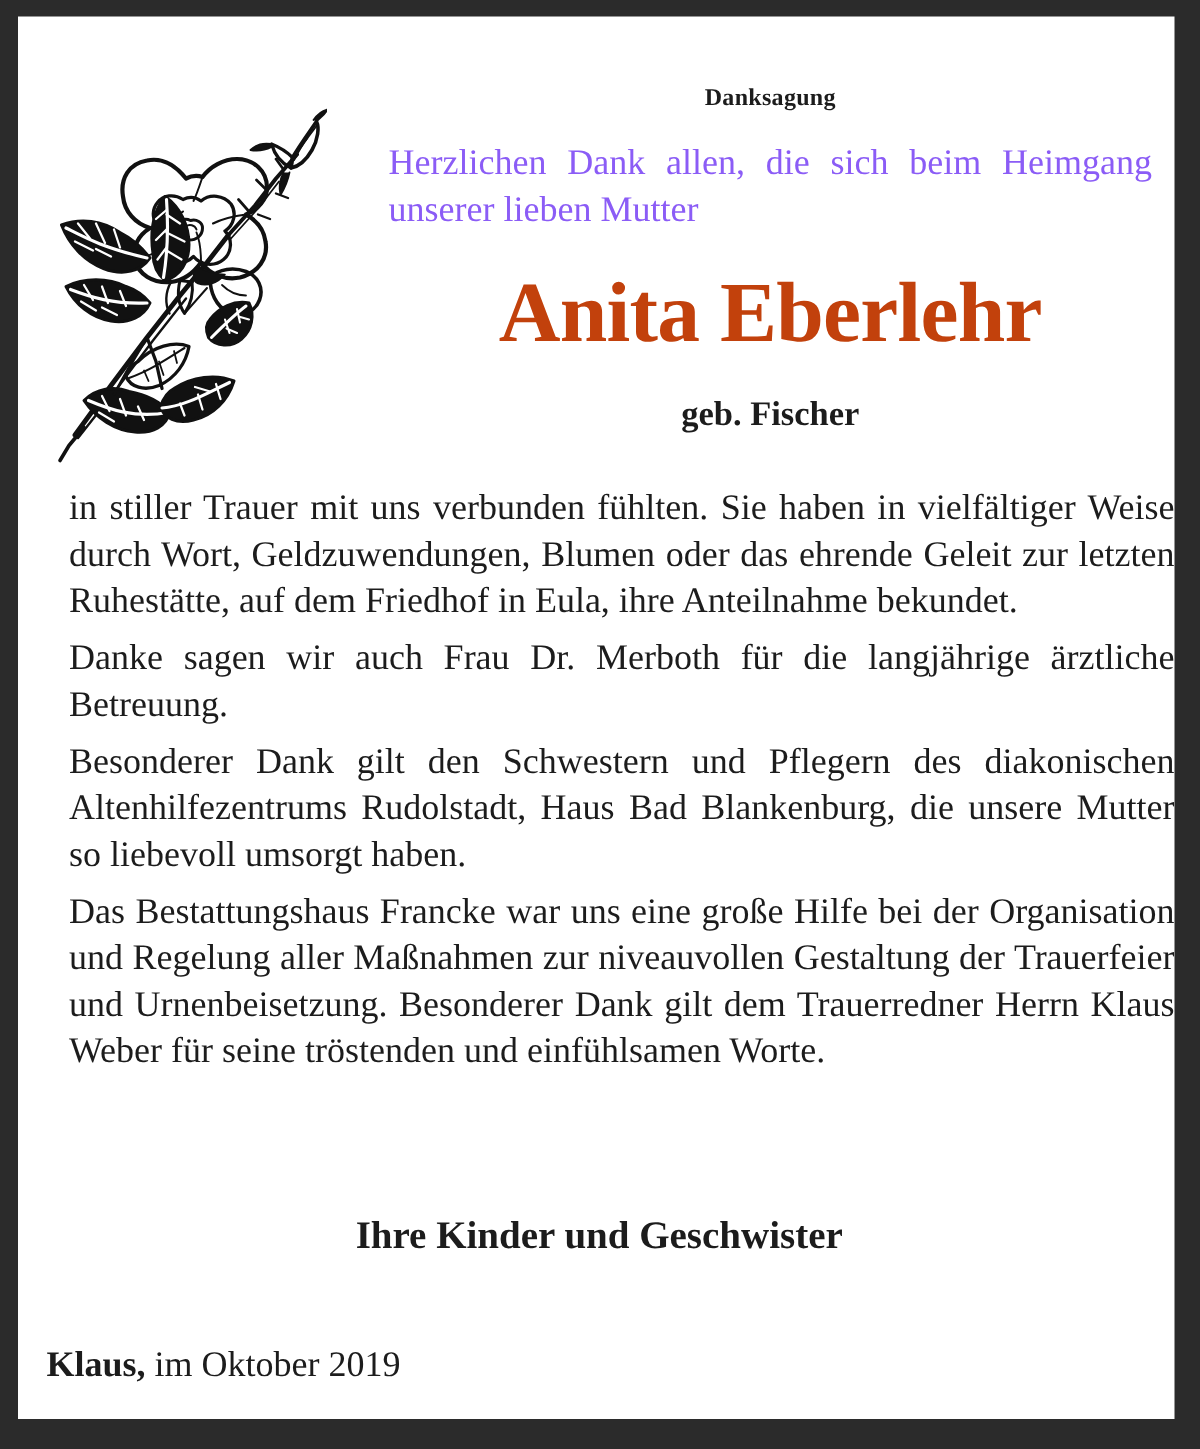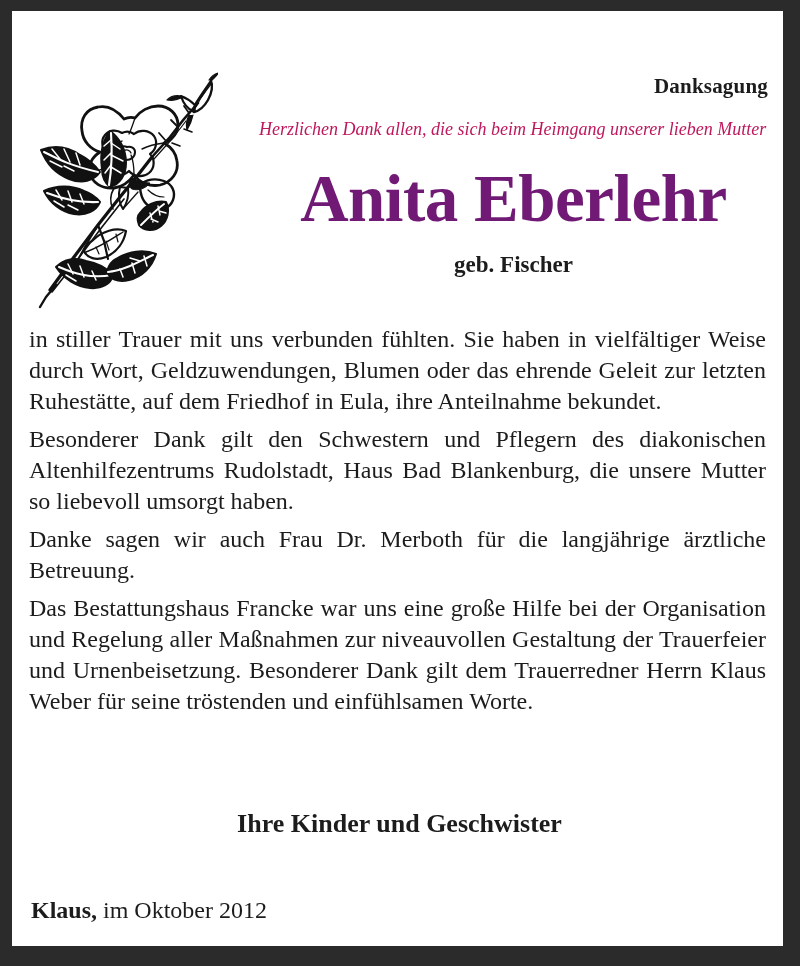--- a/index.html
+++ b/index.html
@@ -61,64 +61,62 @@
   }
 
   .header-text {
     position: absolute;
     left: 247px;
     top: 42px;
     width: 509px;
   }
 
   .danksagung-title {
-    font-size: 21px;
-    font-weight: bold;
-    text-align: right;
+    font-size: 16px;
+    font-weight: bold;
+    text-align: center;
     color: #1c1c1c;
     letter-spacing: 0.2px;
     line-height: 26px;
-    margin-top: 20px;
   }
 
   .intro-text {
     margin-top: 15px;
-    font-size: 18px;
+    font-size: 24px;
     line-height: 31px;
-    color: #be185d;
+    color: #8b5cf6;
     text-align: justify;
     text-align-last: left;
     font-stretch: condensed;
-    font-style: italic;
   }
 
   .deceased-name {
     margin-top: 18px;
     text-align: center;
-    font-size: 67px;
+    font-size: 57px;
     font-weight: bold;
     line-height: 70px;
-    color: #701a75;
+    color: #c2410c;
     letter-spacing: -0.5px;
     white-space: nowrap;
   }
 
   .maiden-name {
     margin-top: 18px;
     text-align: center;
     font-size: 23px;
     font-weight: bold;
     line-height: 28px;
     color: #1c1c1c;
   }
 
   
   .body-zone {
     position: absolute;
-    left: 17px;
+    left: 34px;
     top: 313px;
     width: 737px;
   }
 
   .body-paragraph {
     font-size: 24px;
     line-height: 31px;
     color: #1c1c1c;
     text-align: justify;
     text-align-last: left;
@@ -272,27 +270,27 @@
         <div class="intro-text">Herzlichen Dank allen, die sich beim Heimgang unserer lieben Mutter</div>
 
         <div class="deceased-name">Anita Eberlehr</div>
 
         <div class="maiden-name">geb. Fischer</div>
       </div>
     </div>
 
     <div class="body-zone">
       <p class="body-paragraph">in stiller Trauer mit uns verbunden fühlten. Sie haben in vielfältiger Weise durch Wort, Geldzuwendungen, Blumen oder das ehrende Geleit zur letzten Ruhestätte, auf dem Friedhof in Eula, ihre Anteilnahme bekundet.</p>
+      <p class="body-paragraph">Danke sagen wir auch Frau Dr. Merboth für die langjährige ärztliche Betreuung.</p>
       <p class="body-paragraph">Besonderer Dank gilt den Schwestern und Pflegern des diakonischen Altenhilfezentrums Rudolstadt, Haus Bad Blankenburg, die unsere Mutter so liebevoll umsorgt haben.</p>
-      <p class="body-paragraph">Danke sagen wir auch Frau Dr. Merboth für die langjährige ärztliche Betreuung.</p>
       <p class="body-paragraph">Das Bestattungshaus Francke war uns eine große Hilfe bei der Organisation und Regelung aller Maßnahmen zur niveauvollen Gestaltung der Trauerfeier und Urnenbeisetzung. Besonderer Dank gilt dem Trauerredner Herrn Klaus Weber für seine tröstenden und einfühlsamen Worte.</p>
     </div>
 
     <div class="signature-zone">
       <div class="signature-line">Ihre Kinder und Geschwister</div>
     </div>
 
     <div class="place-date-zone">
-      <span class="place-name">Klaus,</span><span class="date-text"> im Oktober 2012</span>
+      <span class="place-name">Klaus,</span><span class="date-text"> im Oktober 2019</span>
     </div>
 
   </div>
 </div>
 
 </body></html>

